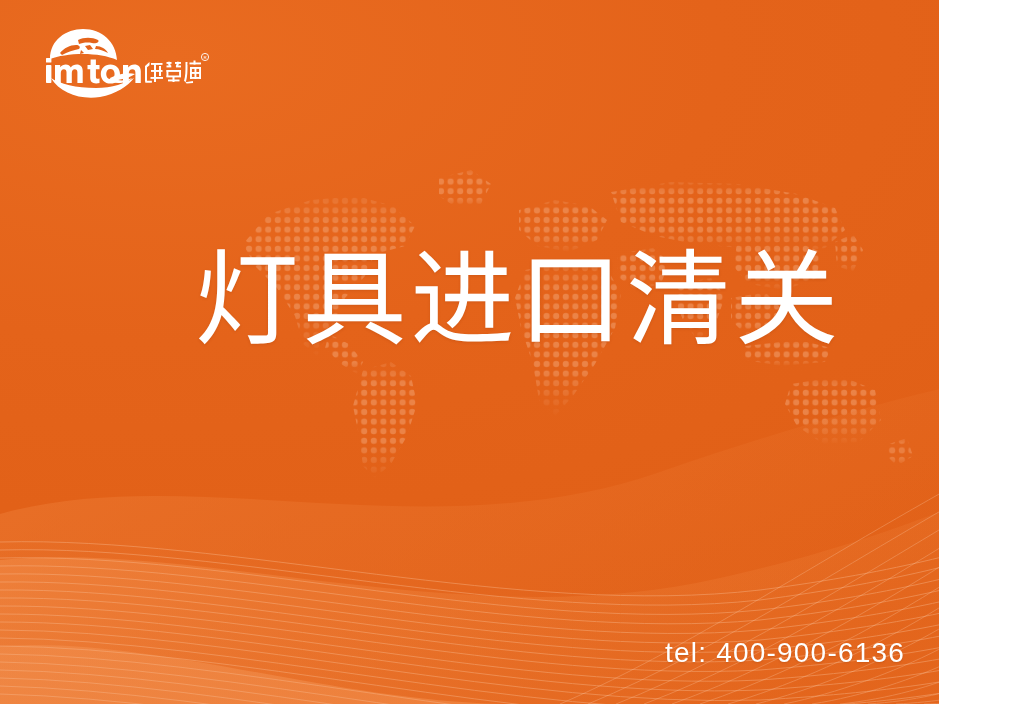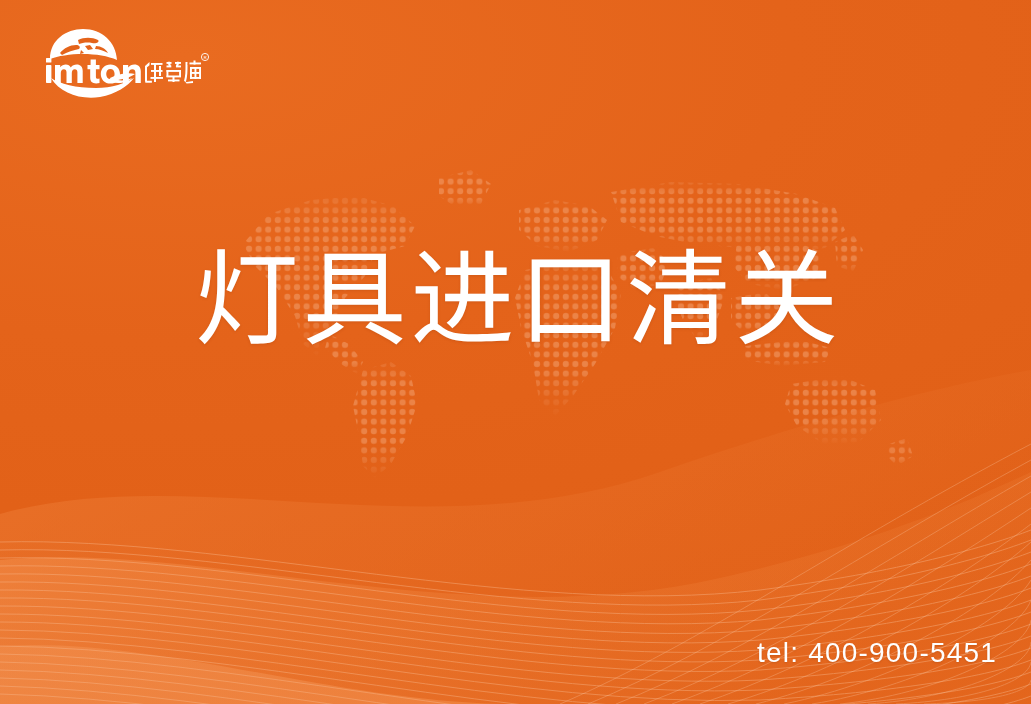--- a/index.html
+++ b/index.html
@@ -7,21 +7,21 @@
     margin: 0;
     padding: 0;
     background: #ffffff;
   }
   body {
     font-family: "Liberation Sans", sans-serif;
   }
 
   .banner {
     position: relative;
-    width: 1031px;
+    width: 939px;
     height: 704px;
     overflow: hidden;
     background: #e4631a;
     isolation: isolate;
   }
 
   
   .bg-base {
     position: absolute;
     inset: 0;
@@ -320,15 +320,15 @@
         <circle cx="167" cy="31" r="3.6"></circle>
       </g>
       <text x="167" y="32.9" fill="#ffffff" font-size="4.4" text-anchor="middle" font-family="Liberation Sans, sans-serif">R</text>
     </svg>
   </div>
 
   <div class="headline">
     <span class="line line-1">灯具进口清关</span>
   </div>
 
-  <div class="tel">tel: 400-900-5451</div>
+  <div class="tel">tel: 400-900-6136</div>
 
 </div>
 
 </body></html>

